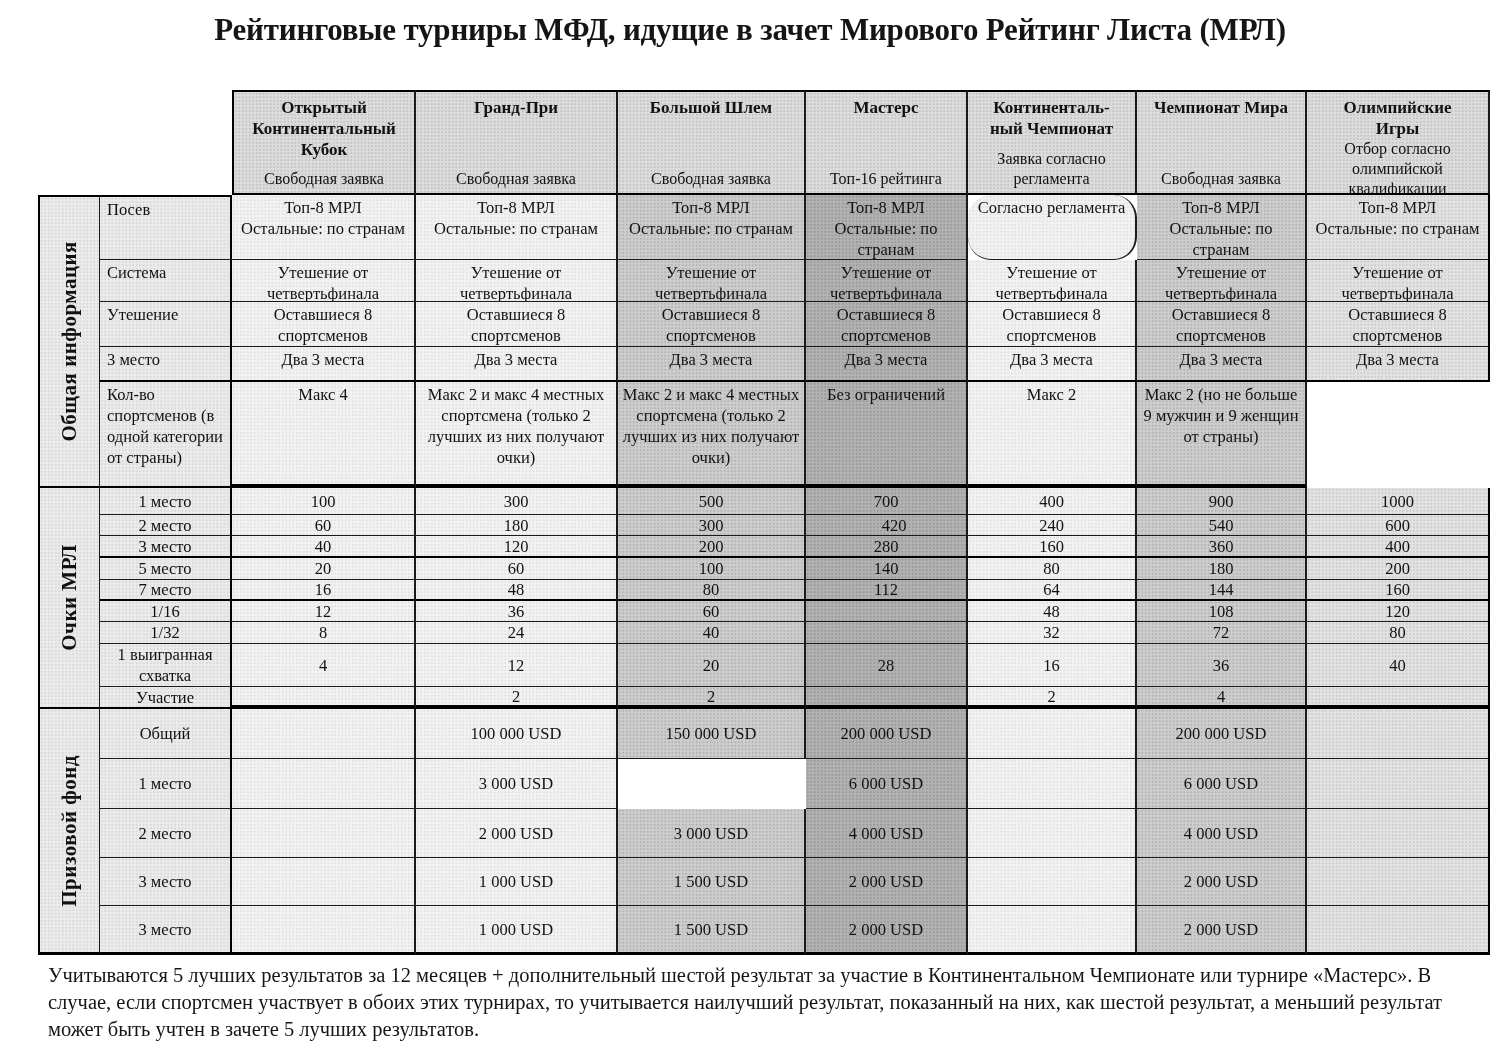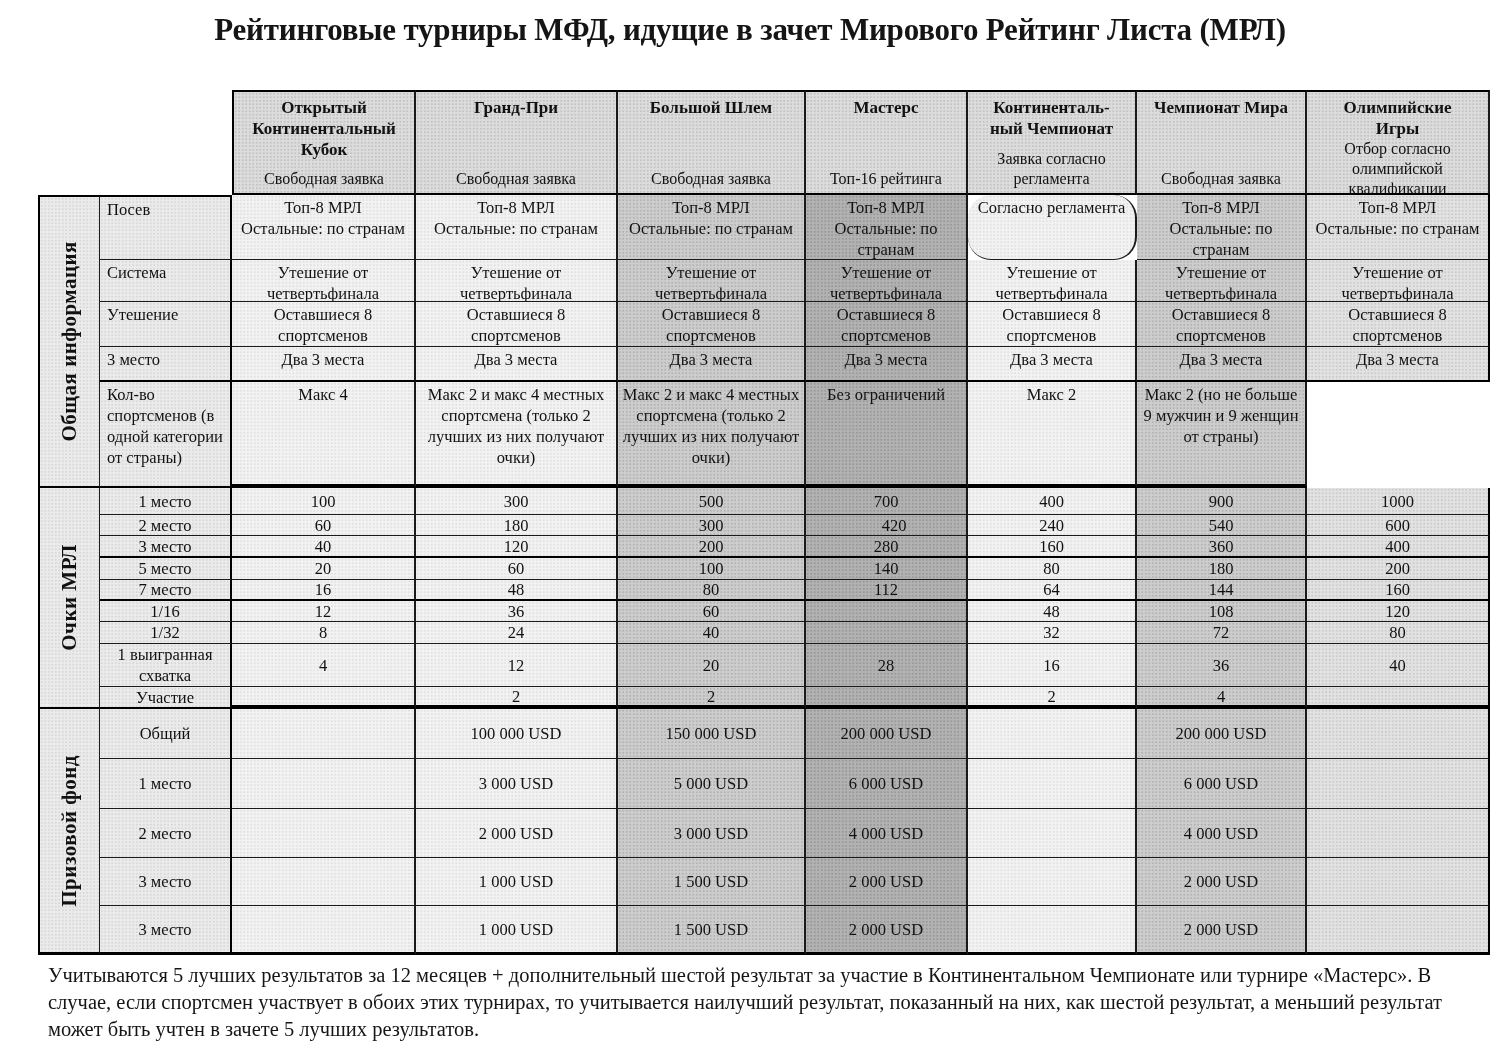--- a/index.html
+++ b/index.html
@@ -193,21 +193,20 @@
       <div class="cell data-cell col-a" style="grid-area: 16 / 3;"></div>
       <div class="cell data-cell col-a" style="grid-area: 16 / 4;">100 000 USD</div>
       <div class="cell data-cell col-shade" style="grid-area: 16 / 5;">150 000 USD</div>
       <div class="cell data-cell col-dark" style="grid-area: 16 / 6;">200 000 USD</div>
       <div class="cell data-cell col-a" style="grid-area: 16 / 7;"></div>
       <div class="cell data-cell col-shade" style="grid-area: 16 / 8;">200 000 USD</div>
       <div class="cell data-cell col-lite r-edge" style="grid-area: 16 / 9;"></div>
       <div class="cell row-label sN" style="grid-area: 17 / 2;">1 место</div>
       <div class="cell data-cell col-a" style="grid-area: 17 / 3;"></div>
       <div class="cell data-cell col-a" style="grid-area: 17 / 4;">3 000 USD</div>
-      <div class="cell data-cell col-shade" style="grid-area: 17 / 5;">5 000 USD</div>
       <div class="cell data-cell col-dark" style="grid-area: 17 / 6;">6 000 USD</div>
       <div class="cell data-cell col-a" style="grid-area: 17 / 7;"></div>
       <div class="cell data-cell col-shade" style="grid-area: 17 / 8;">6 000 USD</div>
       <div class="cell data-cell col-lite r-edge" style="grid-area: 17 / 9;"></div>
       <div class="cell row-label sN" style="grid-area: 18 / 2;">2 место</div>
       <div class="cell data-cell col-a" style="grid-area: 18 / 3;"></div>
       <div class="cell data-cell col-a" style="grid-area: 18 / 4;">2 000 USD</div>
       <div class="cell data-cell col-shade" style="grid-area: 18 / 5;">3 000 USD</div>
       <div class="cell data-cell col-dark" style="grid-area: 18 / 6;">4 000 USD</div>
       <div class="cell data-cell col-a" style="grid-area: 18 / 7;"></div>

